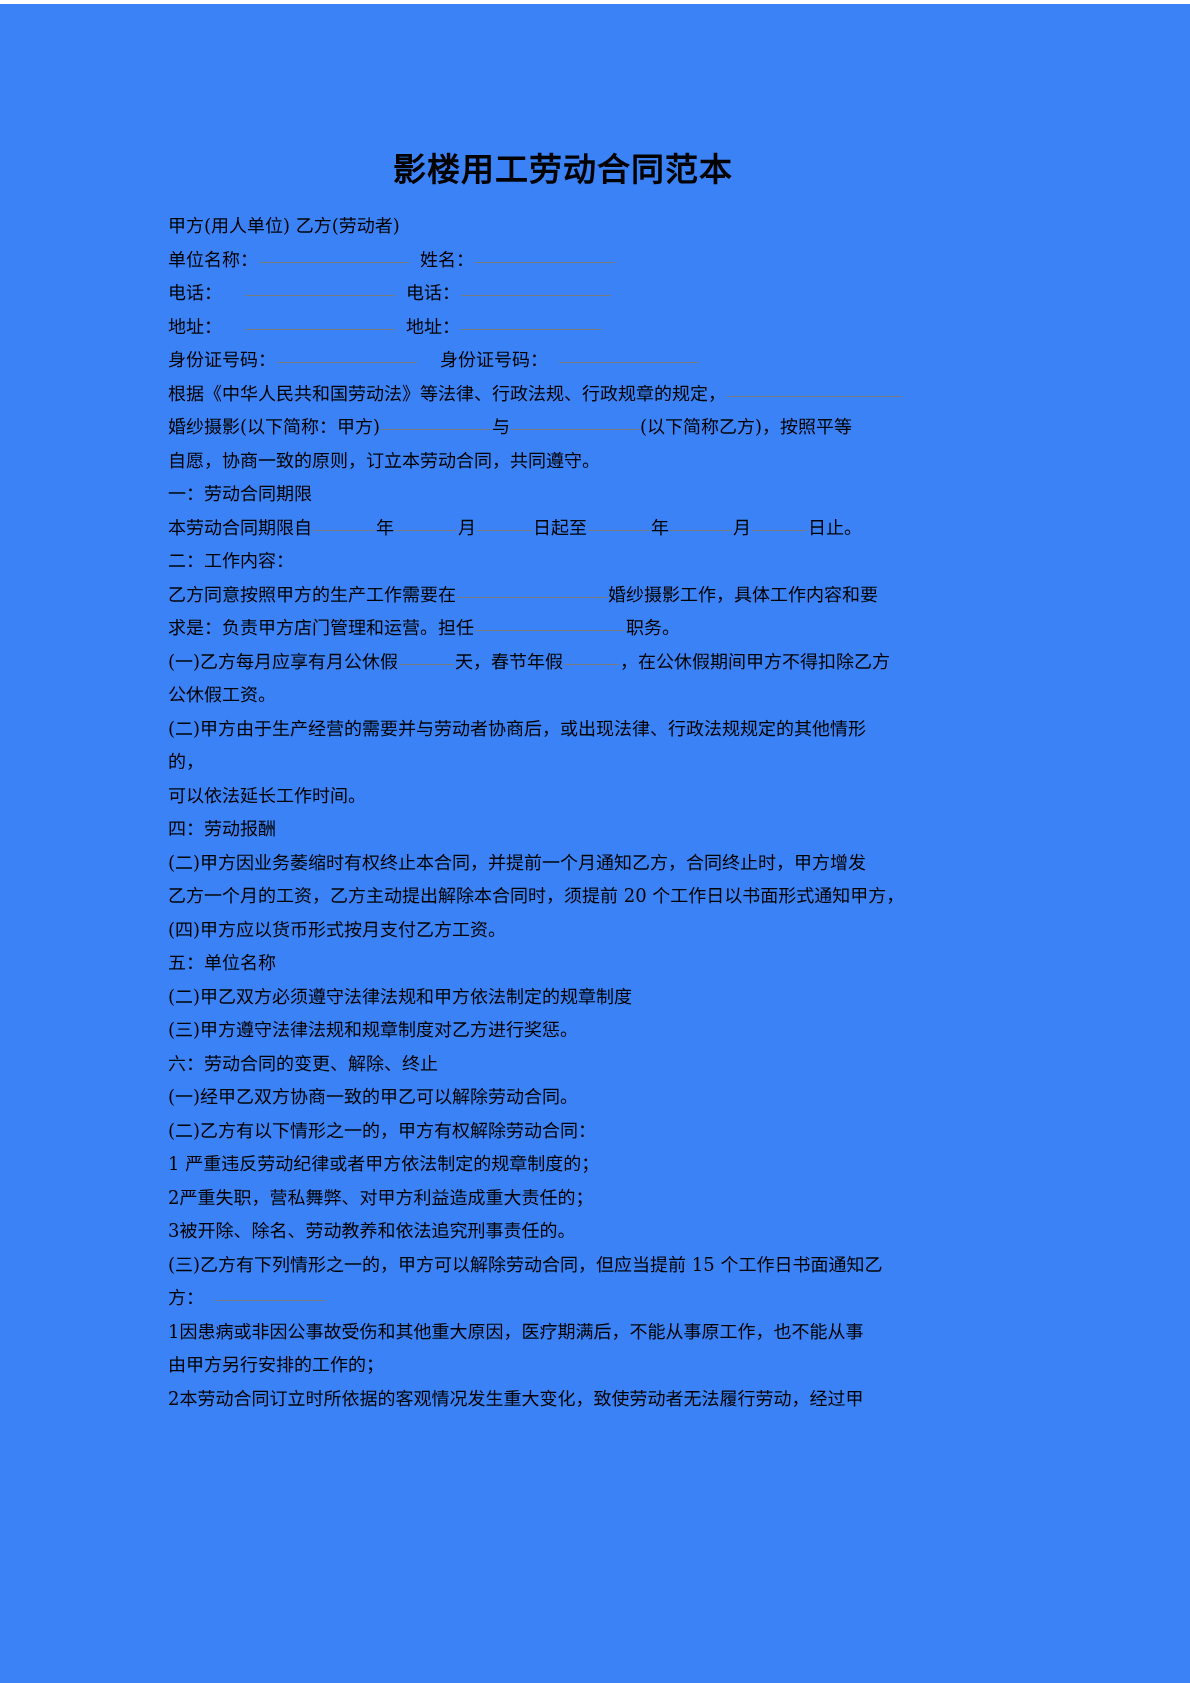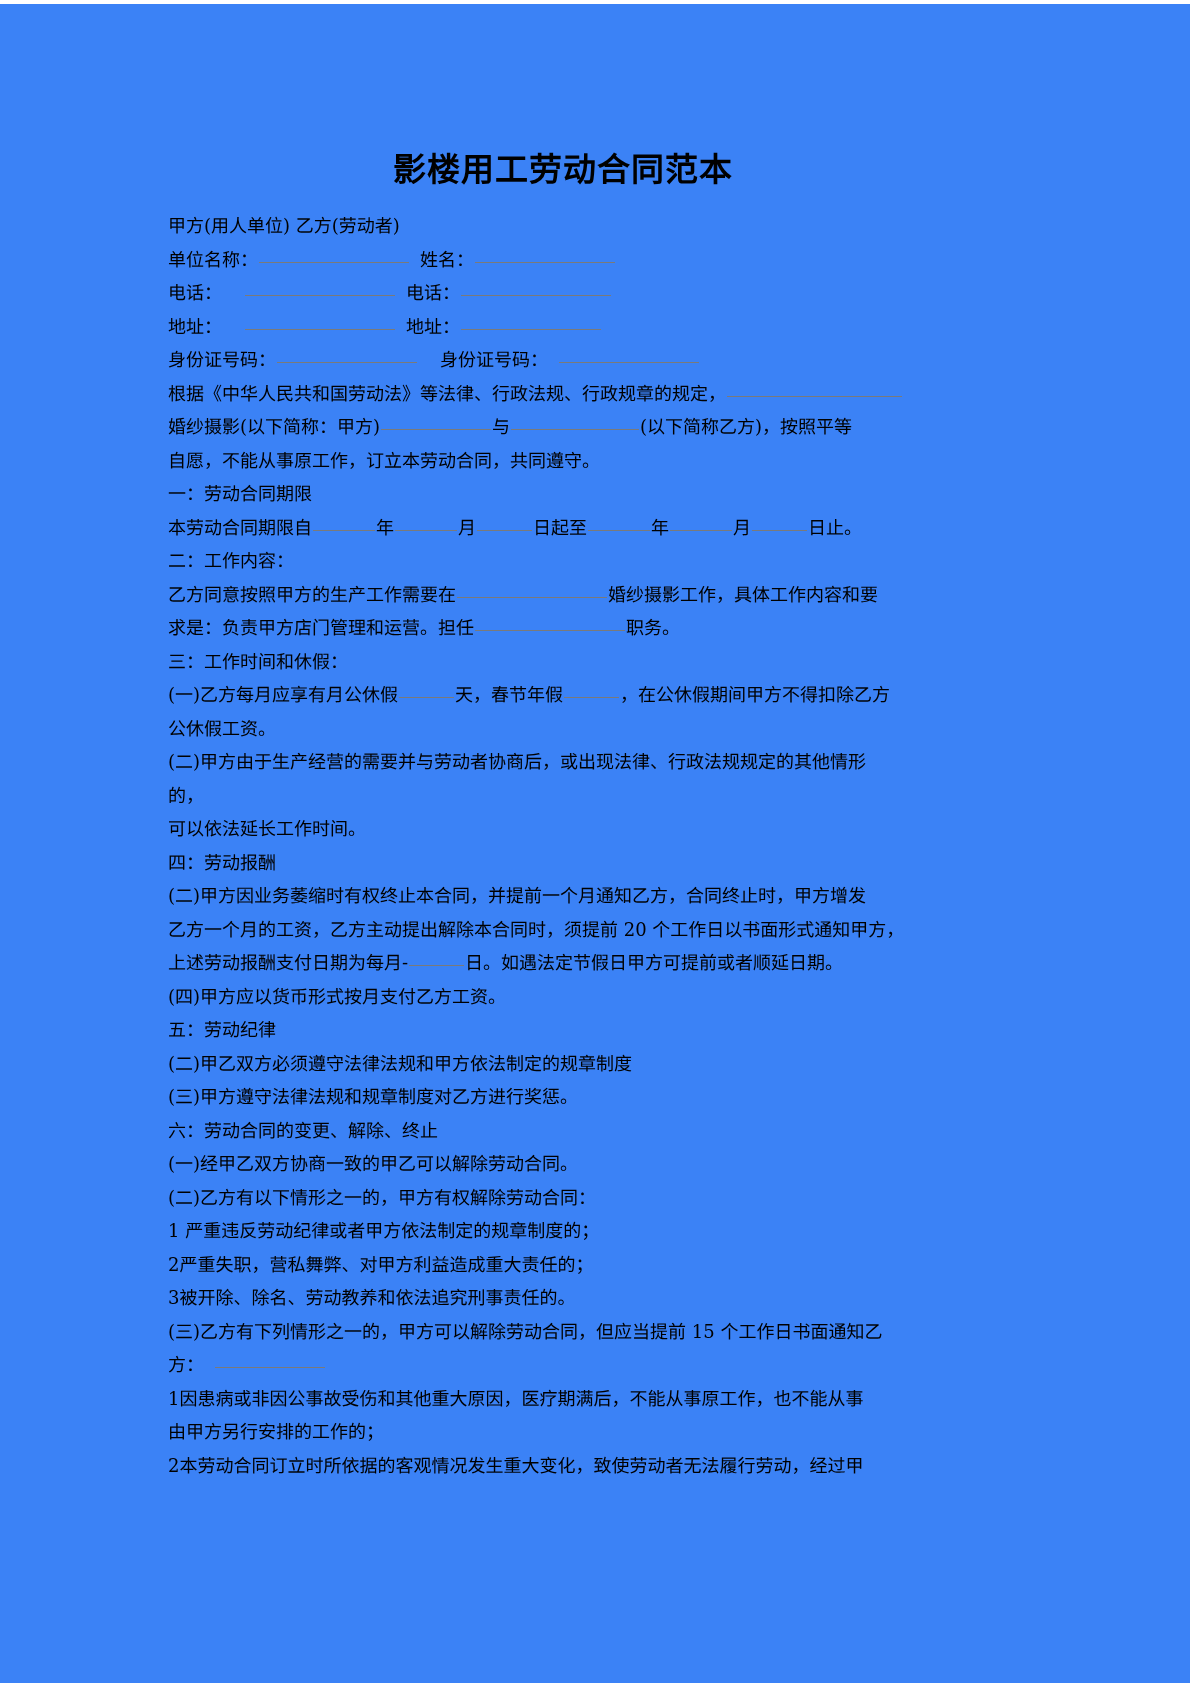--- a/index.html
+++ b/index.html
@@ -81,43 +81,41 @@
     <p class="p"><span>电话：</span><span class="gap-m"></span><span class="fill w150"></span><span class="gap-s"></span><span>电话：</span><span class="fill w150"></span></p>
 
     <p class="p"><span>地址：</span><span class="gap-m"></span><span class="fill w150"></span><span class="gap-s"></span><span>地址：</span><span class="fill w140"></span></p>
 
     <p class="p"><span>身份证号码：</span><span class="fill w140"></span><span class="gap-m"></span><span>身份证号码：</span><span class="gap-s"></span><span class="fill w140"></span></p>
 
     <p class="p"><span>根据《中华人民共和国劳动法》等法律、行政法规、行政规章的规定，</span><span class="fill w175"></span></p>
 
     <p class="p"><span>婚纱摄影(以下简称：甲方)</span><span class="fill w110"></span><span>与</span><span class="fill w128"></span><span>(以下简称乙方)，按照平等</span></p>
 
-    <p class="p">自愿，不能从事原工作，订立本劳动合同，共同遵守。</p>
+    <p class="p">自愿，协商一致的原则，订立本劳动合同，共同遵守。</p>
 
     <p class="p">一：劳动合同期限</p>
     <p class="p"><span>本劳动合同期限自</span><span class="fill w62"></span><span>年</span><span class="fill w62"></span><span>月</span><span class="fill w55"></span><span>日起至</span><span class="fill w62"></span><span>年</span><span class="fill w62"></span><span>月</span><span class="fill w55"></span><span>日止。</span></p>
 
     <p class="p">二：工作内容：</p>
     <p class="p"><span>乙方同意按照甲方的生产工作需要在</span><span class="fill w150"></span><span>婚纱摄影工作，具体工作内容和要</span></p>
     <p class="p"><span>求是：负责甲方店门管理和运营。担任</span><span class="fill w150"></span><span>职务。</span></p>
 
-    <p class="p">三：工作时间和休假：</p>
     <p class="p"><span>(一)乙方每月应享有月公休假</span><span class="fill w55"></span><span>天，春节年假</span><span class="fill w55"></span><span>，在公休假期间甲方不得扣除乙方</span></p>
     <p class="p">公休假工资。</p>
     <p class="p">(二)甲方由于生产经营的需要并与劳动者协商后，或出现法律、行政法规规定的其他情形</p>
     <p class="p">的，</p>
     <p class="p">可以依法延长工作时间。</p>
 
     <p class="p">四：劳动报酬</p>
     <p class="p">(二)甲方因业务萎缩时有权终止本合同，并提前一个月通知乙方，合同终止时，甲方增发</p>
     <p class="p">乙方一个月的工资，乙方主动提出解除本合同时，须提前 20 个工作日以书面形式通知甲方，</p>
-    <p class="p"><span>上述劳动报酬支付日期为每月-</span><span class="fill w55"></span><span>日。如遇法定节假日甲方可提前或者顺延日期。</span></p>
     <p class="p">(四)甲方应以货币形式按月支付乙方工资。</p>
 
-    <p class="p">五：劳动纪律</p>
+    <p class="p">五：单位名称</p>
     <p class="p">(二)甲乙双方必须遵守法律法规和甲方依法制定的规章制度</p>
     <p class="p">(三)甲方遵守法律法规和规章制度对乙方进行奖惩。</p>
 
     <p class="p">六：劳动合同的变更、解除、终止</p>
     <p class="p">(一)经甲乙双方协商一致的甲乙可以解除劳动合同。</p>
     <p class="p">(二)乙方有以下情形之一的，甲方有权解除劳动合同：</p>
     <p class="p">1 严重违反劳动纪律或者甲方依法制定的规章制度的；</p>
     <p class="p">2严重失职，营私舞弊、对甲方利益造成重大责任的；</p>
     <p class="p">3被开除、除名、劳动教养和依法追究刑事责任的。</p>
     <p class="p">(三)乙方有下列情形之一的，甲方可以解除劳动合同，但应当提前 15 个工作日书面通知乙</p>

